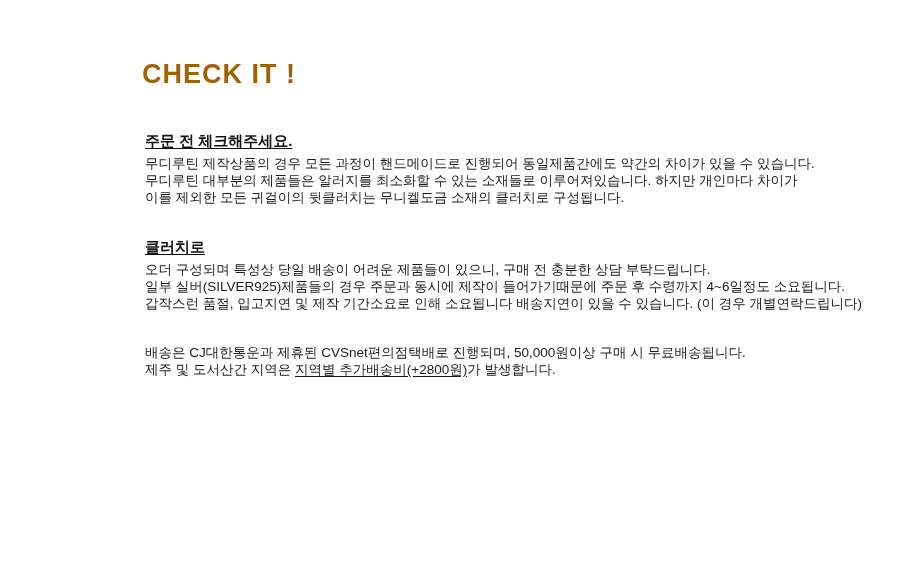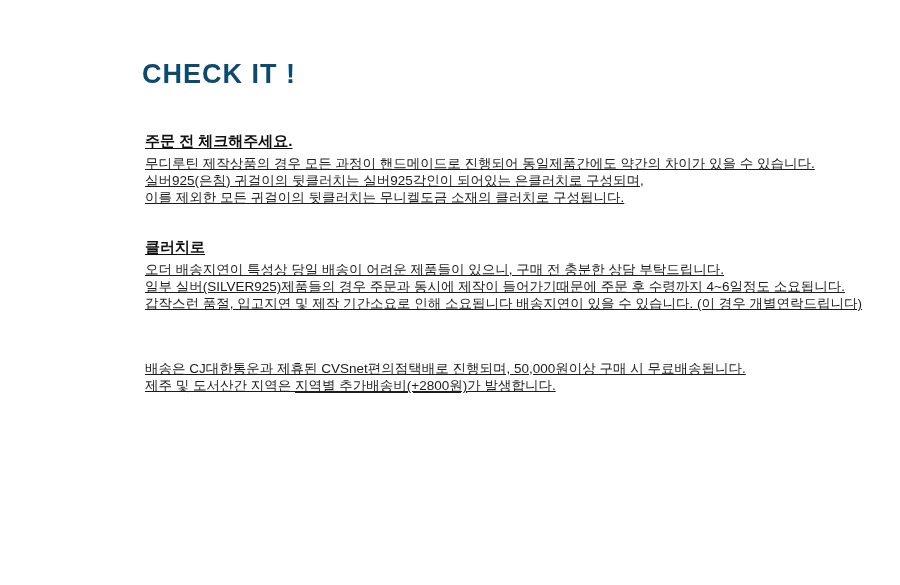--- a/index.html
+++ b/index.html
@@ -16,72 +16,71 @@
   .content {
     position: absolute;
     left: 142px;
     top: 58px;
     width: 680px;
   }
   .main-heading {
     font-size: 27px;
     font-weight: 800;
     letter-spacing: 1px;
-    color: #0c4a6e;
+    color: #a16207;
     line-height: 32px;
   }
   .section { margin-top: 41px; }
   .section-2 { margin-top: 31px; }
   .section-title {
     display: inline-block;
     font-size: 15px;
     font-weight: 700;
     color: #111111;
     text-decoration: underline;
     text-underline-offset: 2px;
     line-height: 19px;
     margin-bottom: 5px;
     padding-left: 3px;
   }
   .body-text {
     font-size: 13.5px;
     line-height: 17px;
     color: #1c1c1c;
     padding-left: 3px;
-    text-decoration: underline;
   }
   .line { white-space: nowrap; }
   .u {
     text-decoration: underline;
     text-underline-offset: 2px;
   }
   .b { font-weight: 700; }
-  .para-gap { margin-top: 48px; }
+  .para-gap { margin-top: 32px; }
 </style>
 </head>
 <body>
 
 <div class="page">
   <div class="content">
 
     <div class="main-heading">CHECK IT !</div>
 
     <div class="section">
       <div class="section-title">주문 전 체크해주세요.</div>
       <div class="body-text">
         <div class="line">무디루틴 제작상품의 경우 모든 과정이 핸드메이드로 진행되어 동일제품간에도 약간의 차이가 있을 수 있습니다.</div>
-        <div class="line">실버925(은침) 귀걸이의 뒷클러치는 실버925각인이 되어있는 은클러치로 구성되며,</div>
+        <div class="line">무디루틴 대부분의 제품들은 알러지를 최소화할 수 있는 소재들로 이루어져있습니다. 하지만 개인마다 차이가</div>
         <div class="line">이를 제외한 모든 귀걸이의 뒷클러치는 무니켈도금 소재의 클러치로 구성됩니다.</div>
       </div>
     </div>
 
     <div class="section section-2">
       <div class="section-title">클러치로</div>
       <div class="body-text">
-        <div class="line">오더 배송지연이 특성상 당일 배송이 어려운 제품들이 있으니, 구매 전 충분한 상담 부탁드립니다.</div>
+        <div class="line">오더 구성되며 특성상 당일 배송이 어려운 제품들이 있으니, 구매 전 충분한 상담 부탁드립니다.</div>
         <div class="line">일부 실버(SILVER925)제품들의 경우 주문과 동시에 제작이 들어가기때문에 주문 후 수령까지 4~6일정도 소요됩니다.</div>
         <div class="line">갑작스런 품절, 입고지연 및 제작 기간소요로 인해 소요됩니다 배송지연이 있을 수 있습니다. (이 경우 개별연락드립니다)</div>
         <div class="line para-gap">배송은 CJ대한통운과 제휴된 CVSnet편의점택배로 진행되며, 50,000원이상 구매 시 무료배송됩니다.</div>
         <div class="line"><span>제주 및 도서산간 지역은 </span><span class="u">지역별 추가배송비(+2800원)</span><span>가 발생합니다.</span></div>
       </div>
     </div>
 
   </div>
 </div>
 

